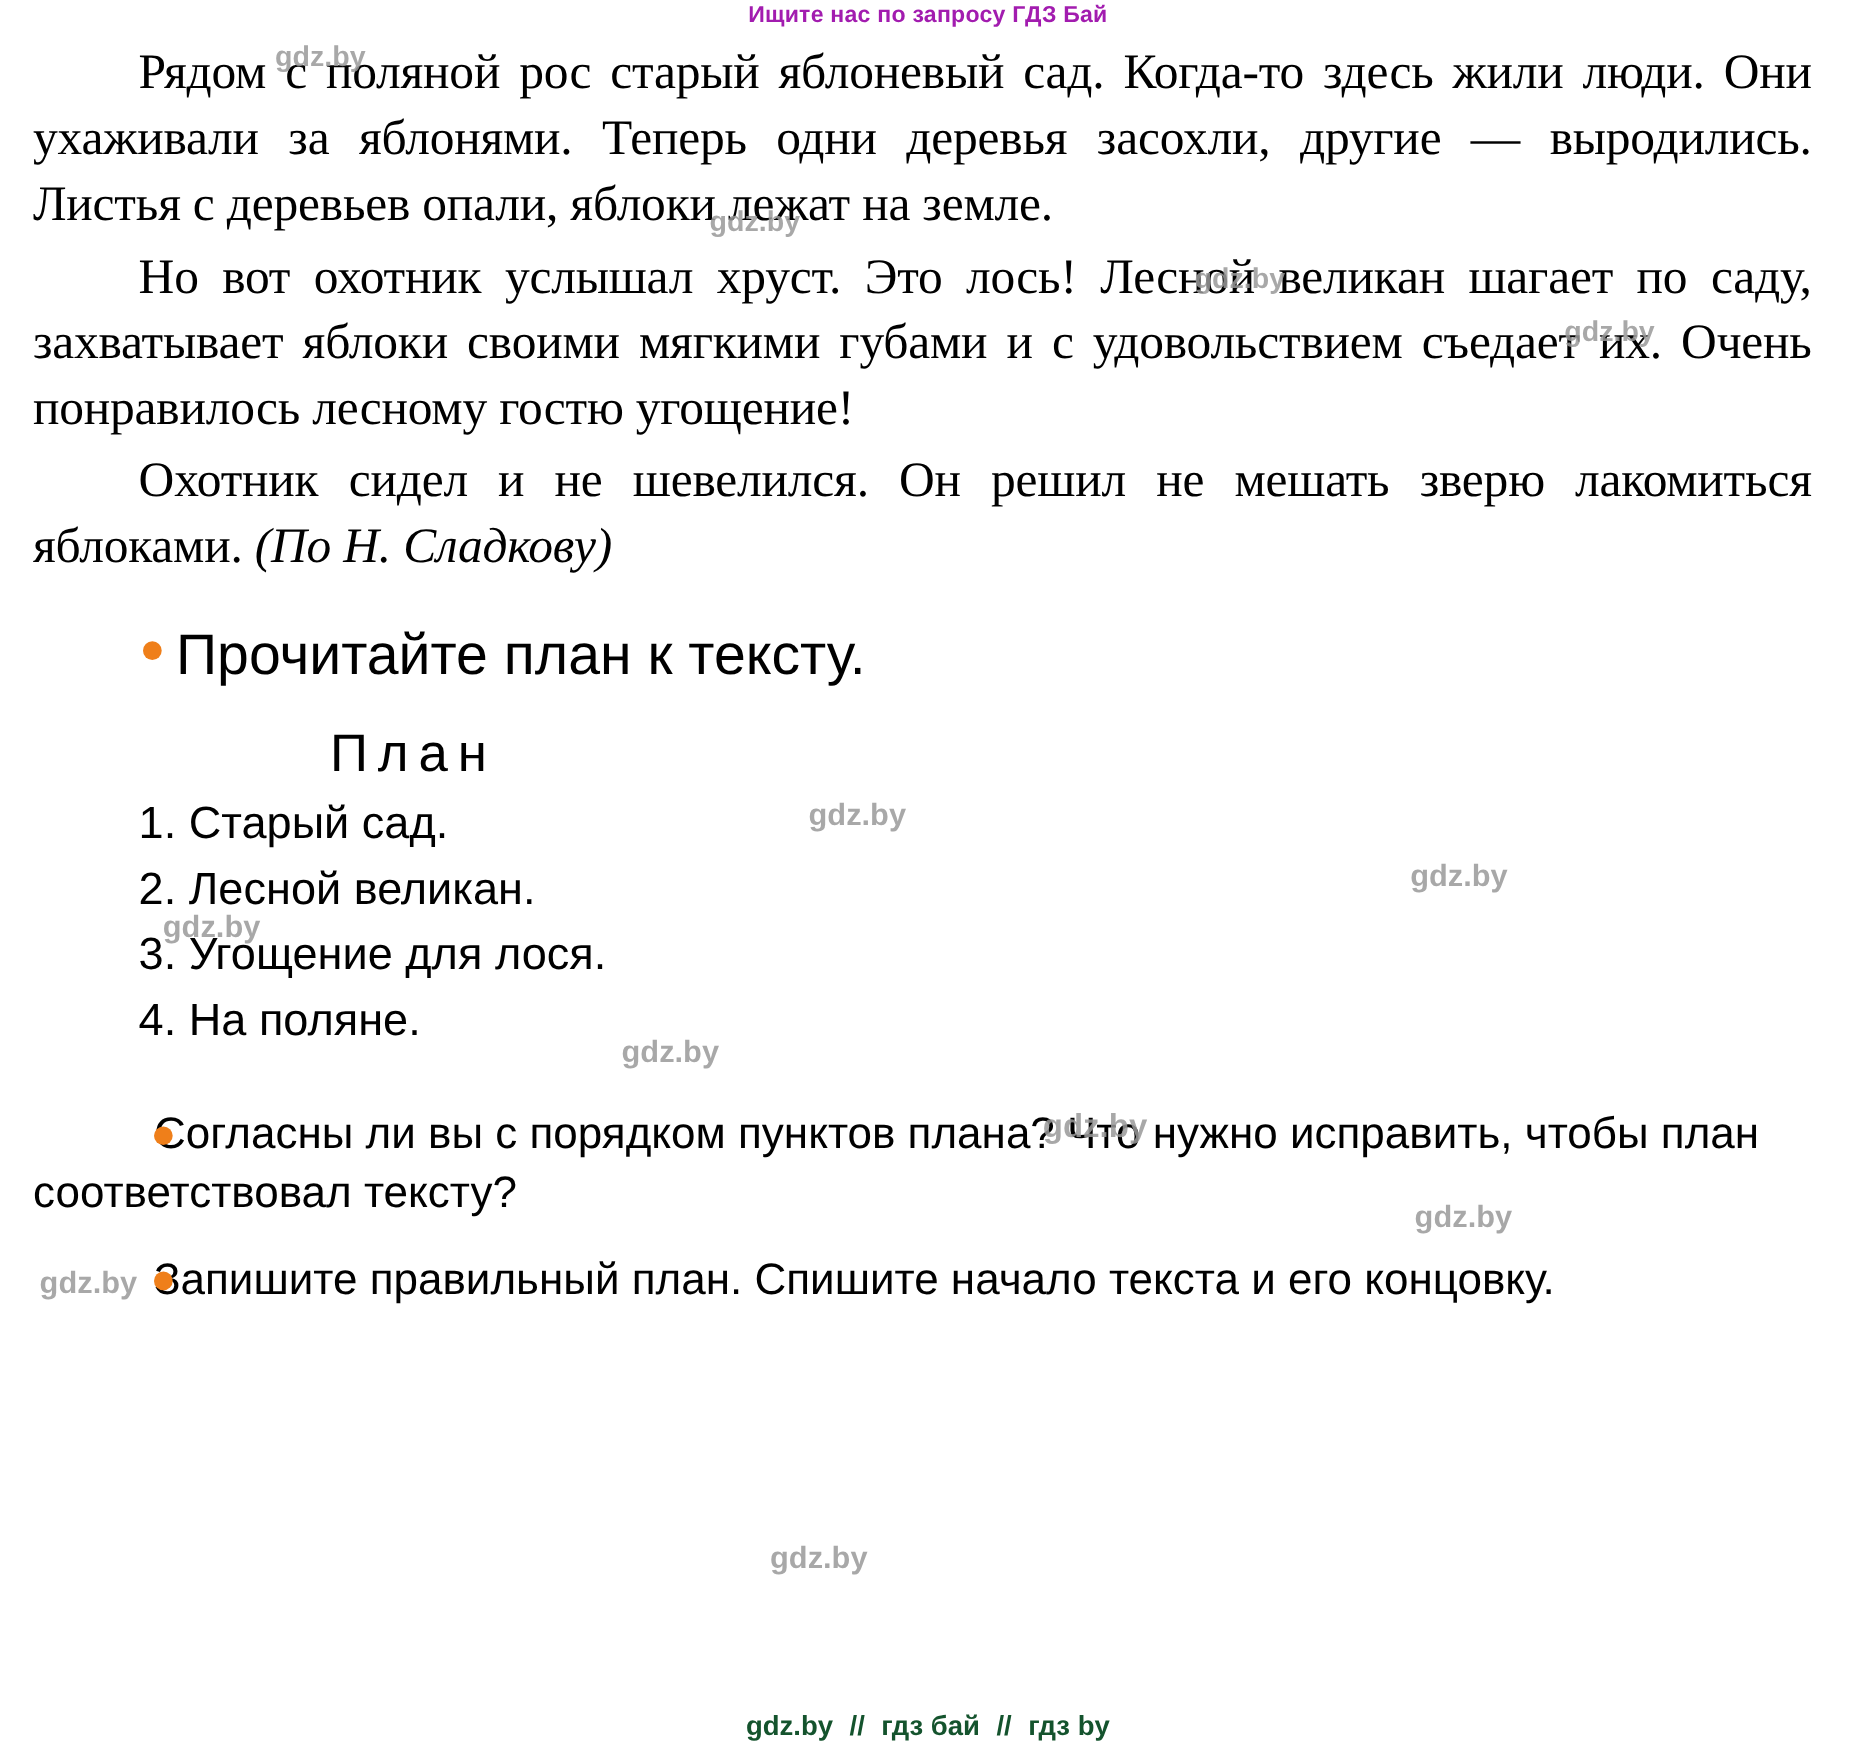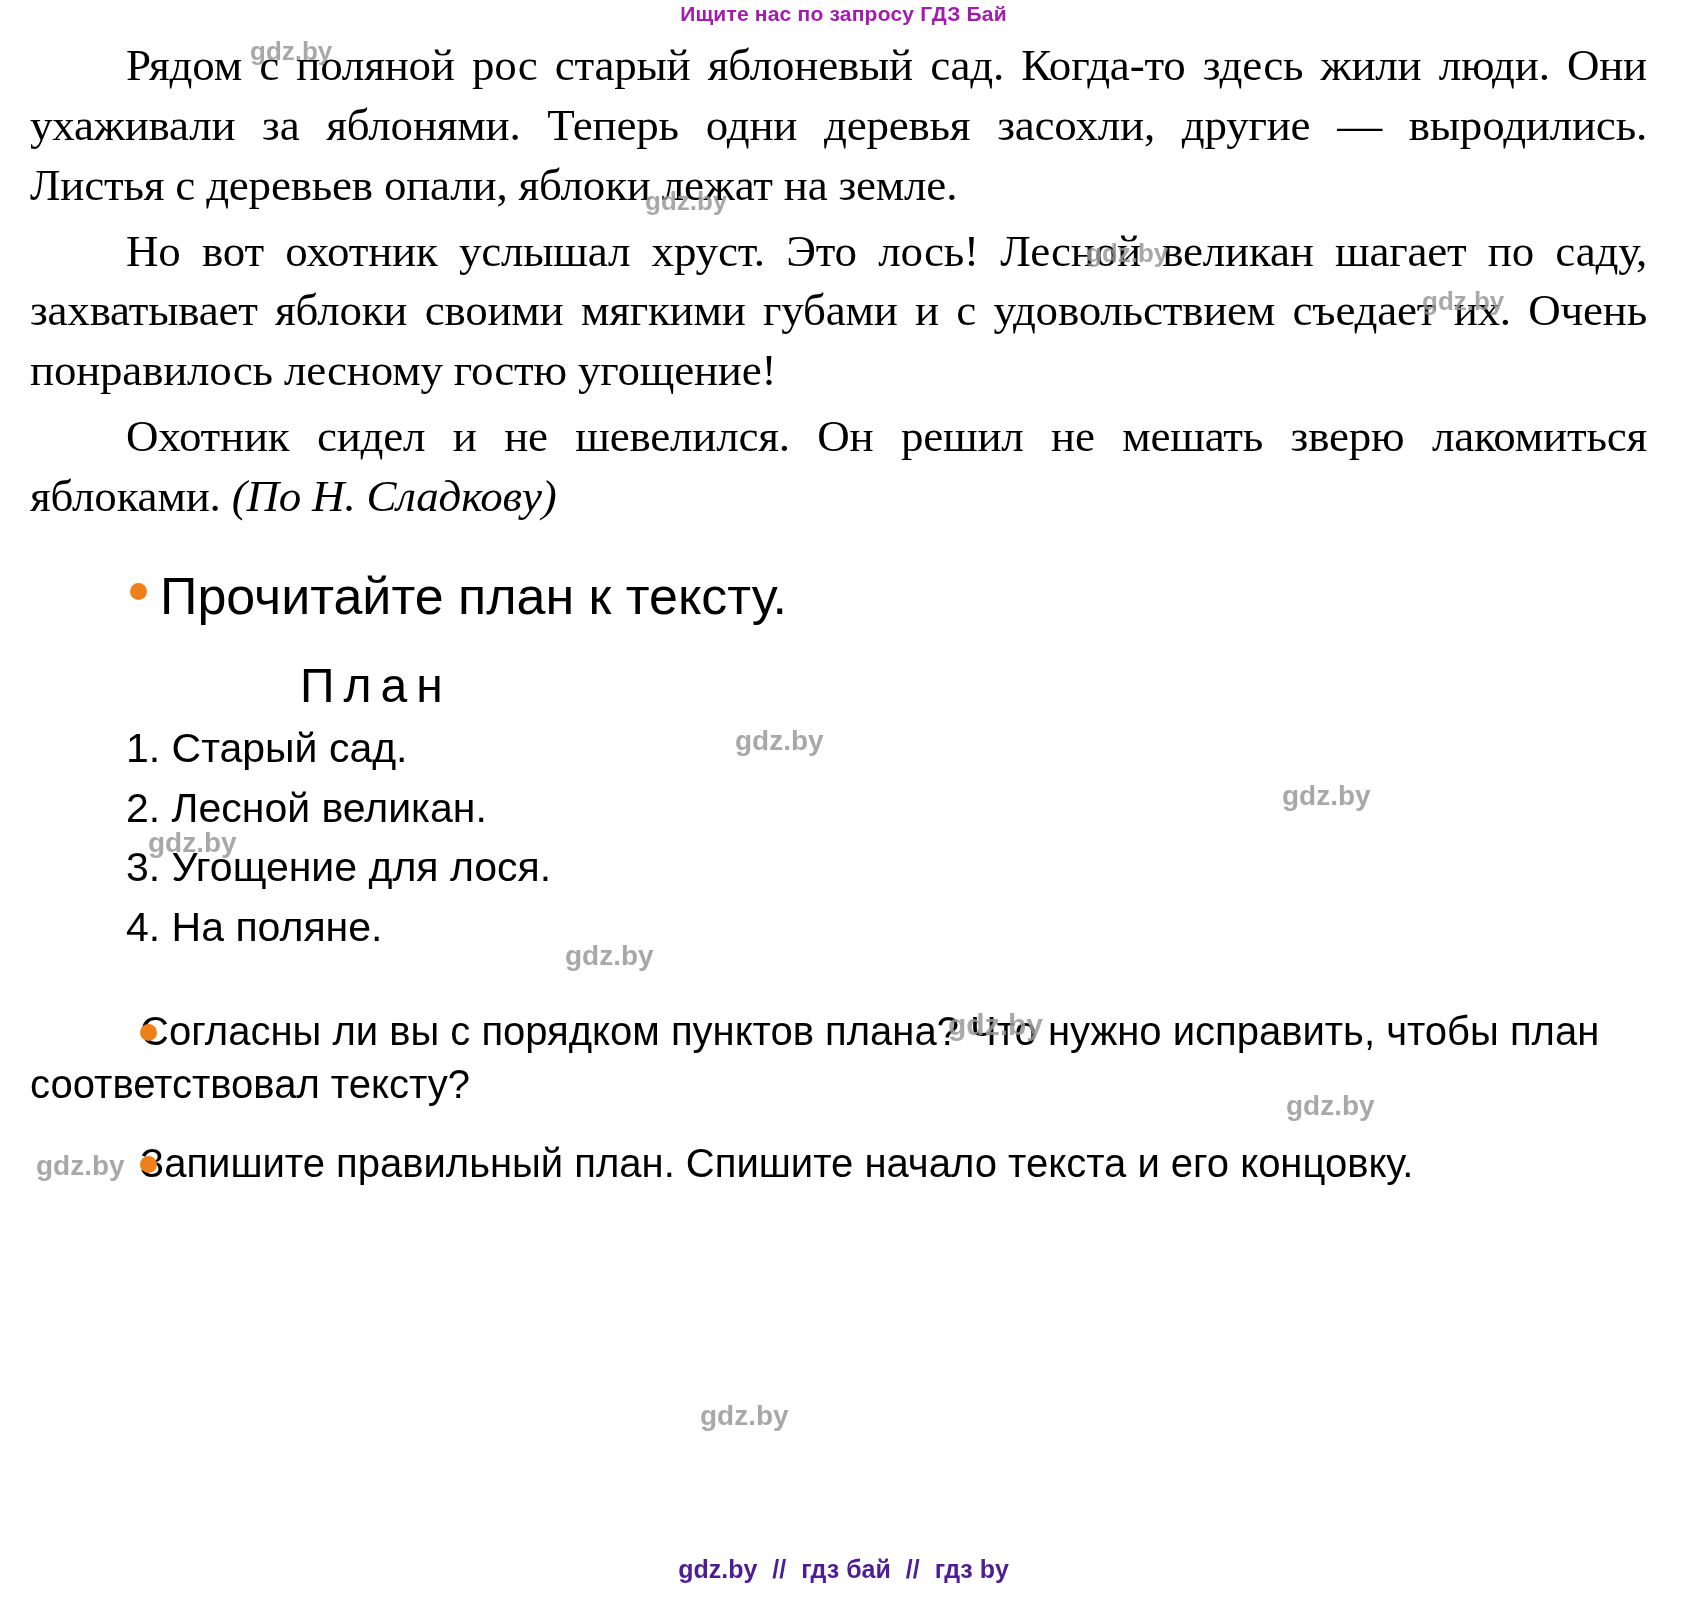--- a/index.html
+++ b/index.html
@@ -129,21 +129,21 @@
   
   .footer {
     position: absolute;
     bottom: 16px;
     left: 0;
     width: 100%;
     text-align: center;
     font-family: "Liberation Sans", sans-serif;
     font-size: 25px;
     font-weight: 700;
-    color: #4c1d95;
+    color: #14532d;
   }
   .footer span { margin: 0 4px; }
 </style>
 </head>
 <body>
 
 <div class="top-banner">Ищите нас по запросу ГДЗ Бай</div>
 
 <div class="page">
 

